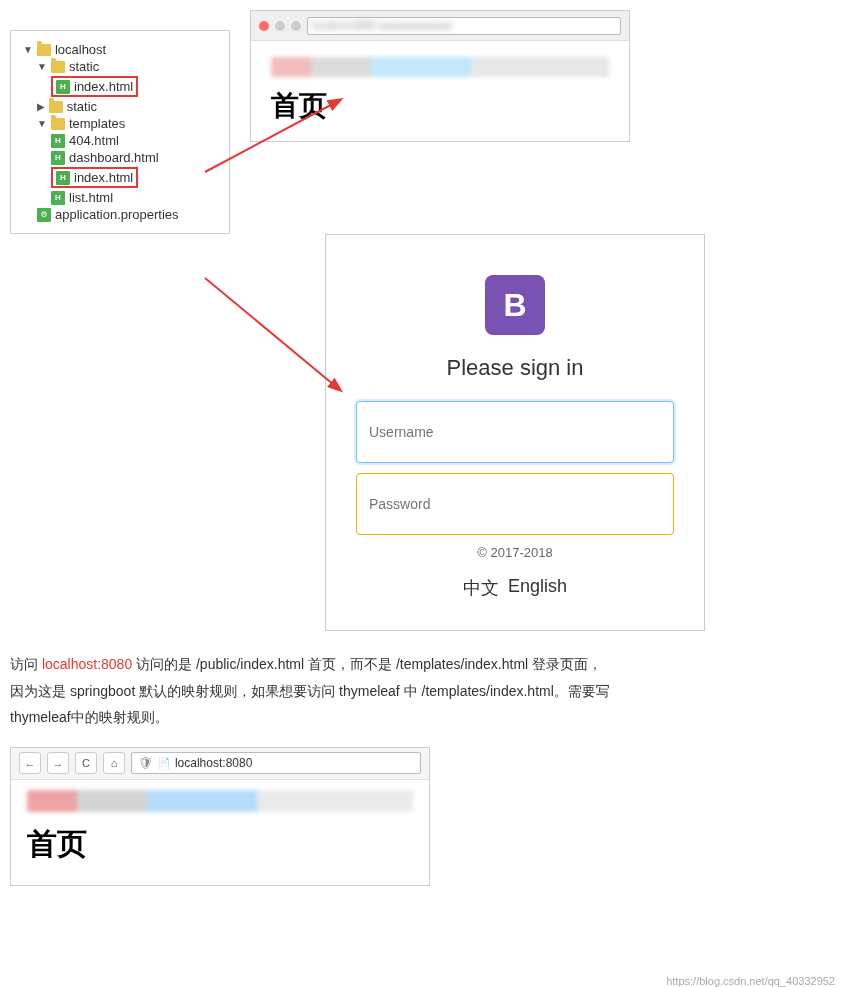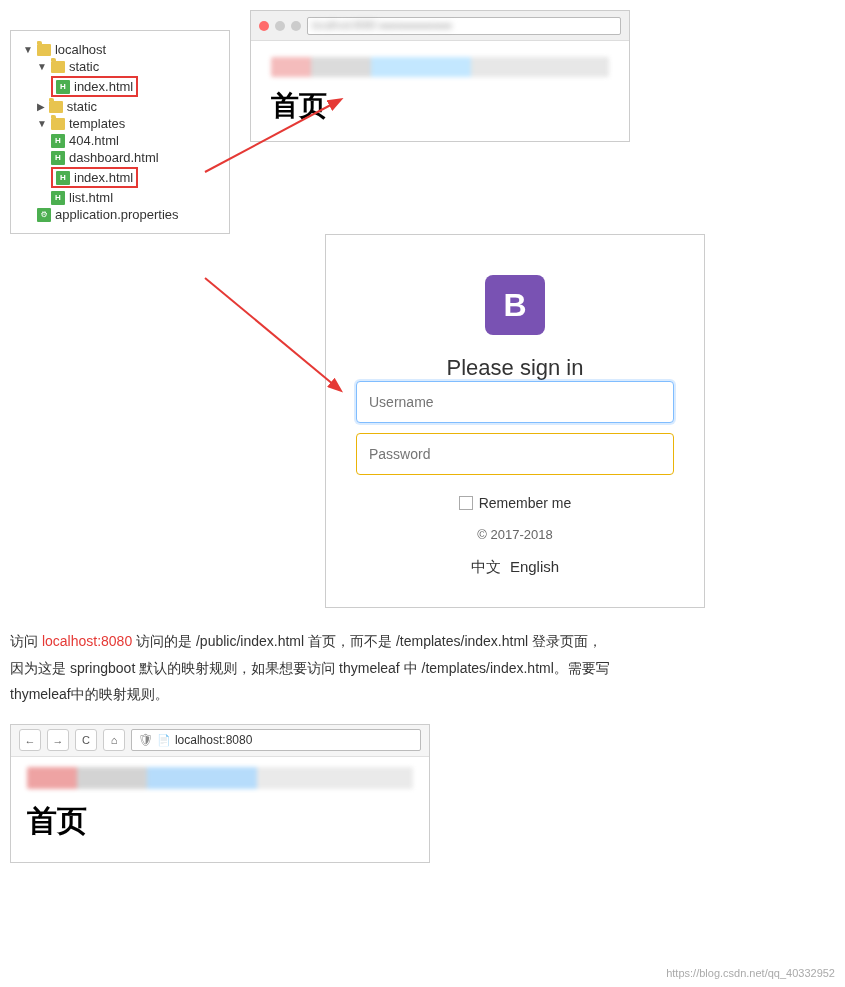--- a/index.html
+++ b/index.html
@@ -176,25 +176,26 @@
       color: #fff;
       font-size: 32px;
       font-weight: bold;
       margin-bottom: 20px;
     }
 
     .login-title {
       font-size: 22px;
       font-weight: 400;
       color: #333;
+      margin-bottom: 20px;
     }
 
     .login-input {
       width: 100%;
-      padding: 12px 12px;
+      padding: 22px 12px;
       border: 1px solid #80bdff;
       border-radius: 4px;
       font-size: 14px;
       color: #999;
       margin-bottom: 10px;
       outline: none;
       box-shadow: 0 0 0 2px rgba(0,123,255,0.15);
     }
 
     .login-input.no-focus {
@@ -234,21 +235,21 @@
     .copyright {
       color: #666;
       font-size: 13px;
       margin-bottom: 16px;
     }
 
     .lang-links {
       display: flex;
       justify-content: center;
       gap: 9px;
-      font-size: 15px;
+      font-size: 18px;
       color: #333;
     }
 
     
     .description-text {
       font-size: 14px;
       line-height: 1.9;
       margin: 10px 0 16px;
       color: #333;
     }
@@ -322,21 +323,21 @@
 
     .homepage-title-bottom {
       font-size: 30px;
       font-weight: bold;
       color: #000;
     }
 
     
     .watermark {
       position: absolute;
-      bottom: 8px;
+      bottom: 0;
       right: 10px;
       font-size: 11px;
       color: #aaa;
     }
 
     .top-wrapper {
       position: relative;
     }
   </style>
 </head>
@@ -442,24 +443,20 @@
   </svg>
 </div>
 
 <div class="login-panel" style="margin-left:315px; margin-top:-20px;">
   <div class="bootstrap-logo">
     <span>B</span>
   </div>
   <div class="login-title">Please sign in</div>
   <input class="login-input" type="text" placeholder="Username" style="">
   <input class="login-input no-focus" type="password" placeholder="Password" style="">
-  <div class="remember-me">
-    <span class="remember-checkbox"></span>
-    <span>Remember me</span>
-  </div>
   <div class="copyright">© 2017-2018</div>
   <div class="lang-links">
     <span>中文</span>
     <span>English</span>
   </div>
 </div>
 
 <div class="description-text" style="margin-top:20px;">
   访问 <span class="highlight-text">localhost:8080</span> 访问的是 /public/index.html 首页，而不是 /templates/index.html 登录页面，<br>
   因为这是 springboot 默认的映射规则，如果想要访问 thymeleaf 中 /templates/index.html。需要写<br>

